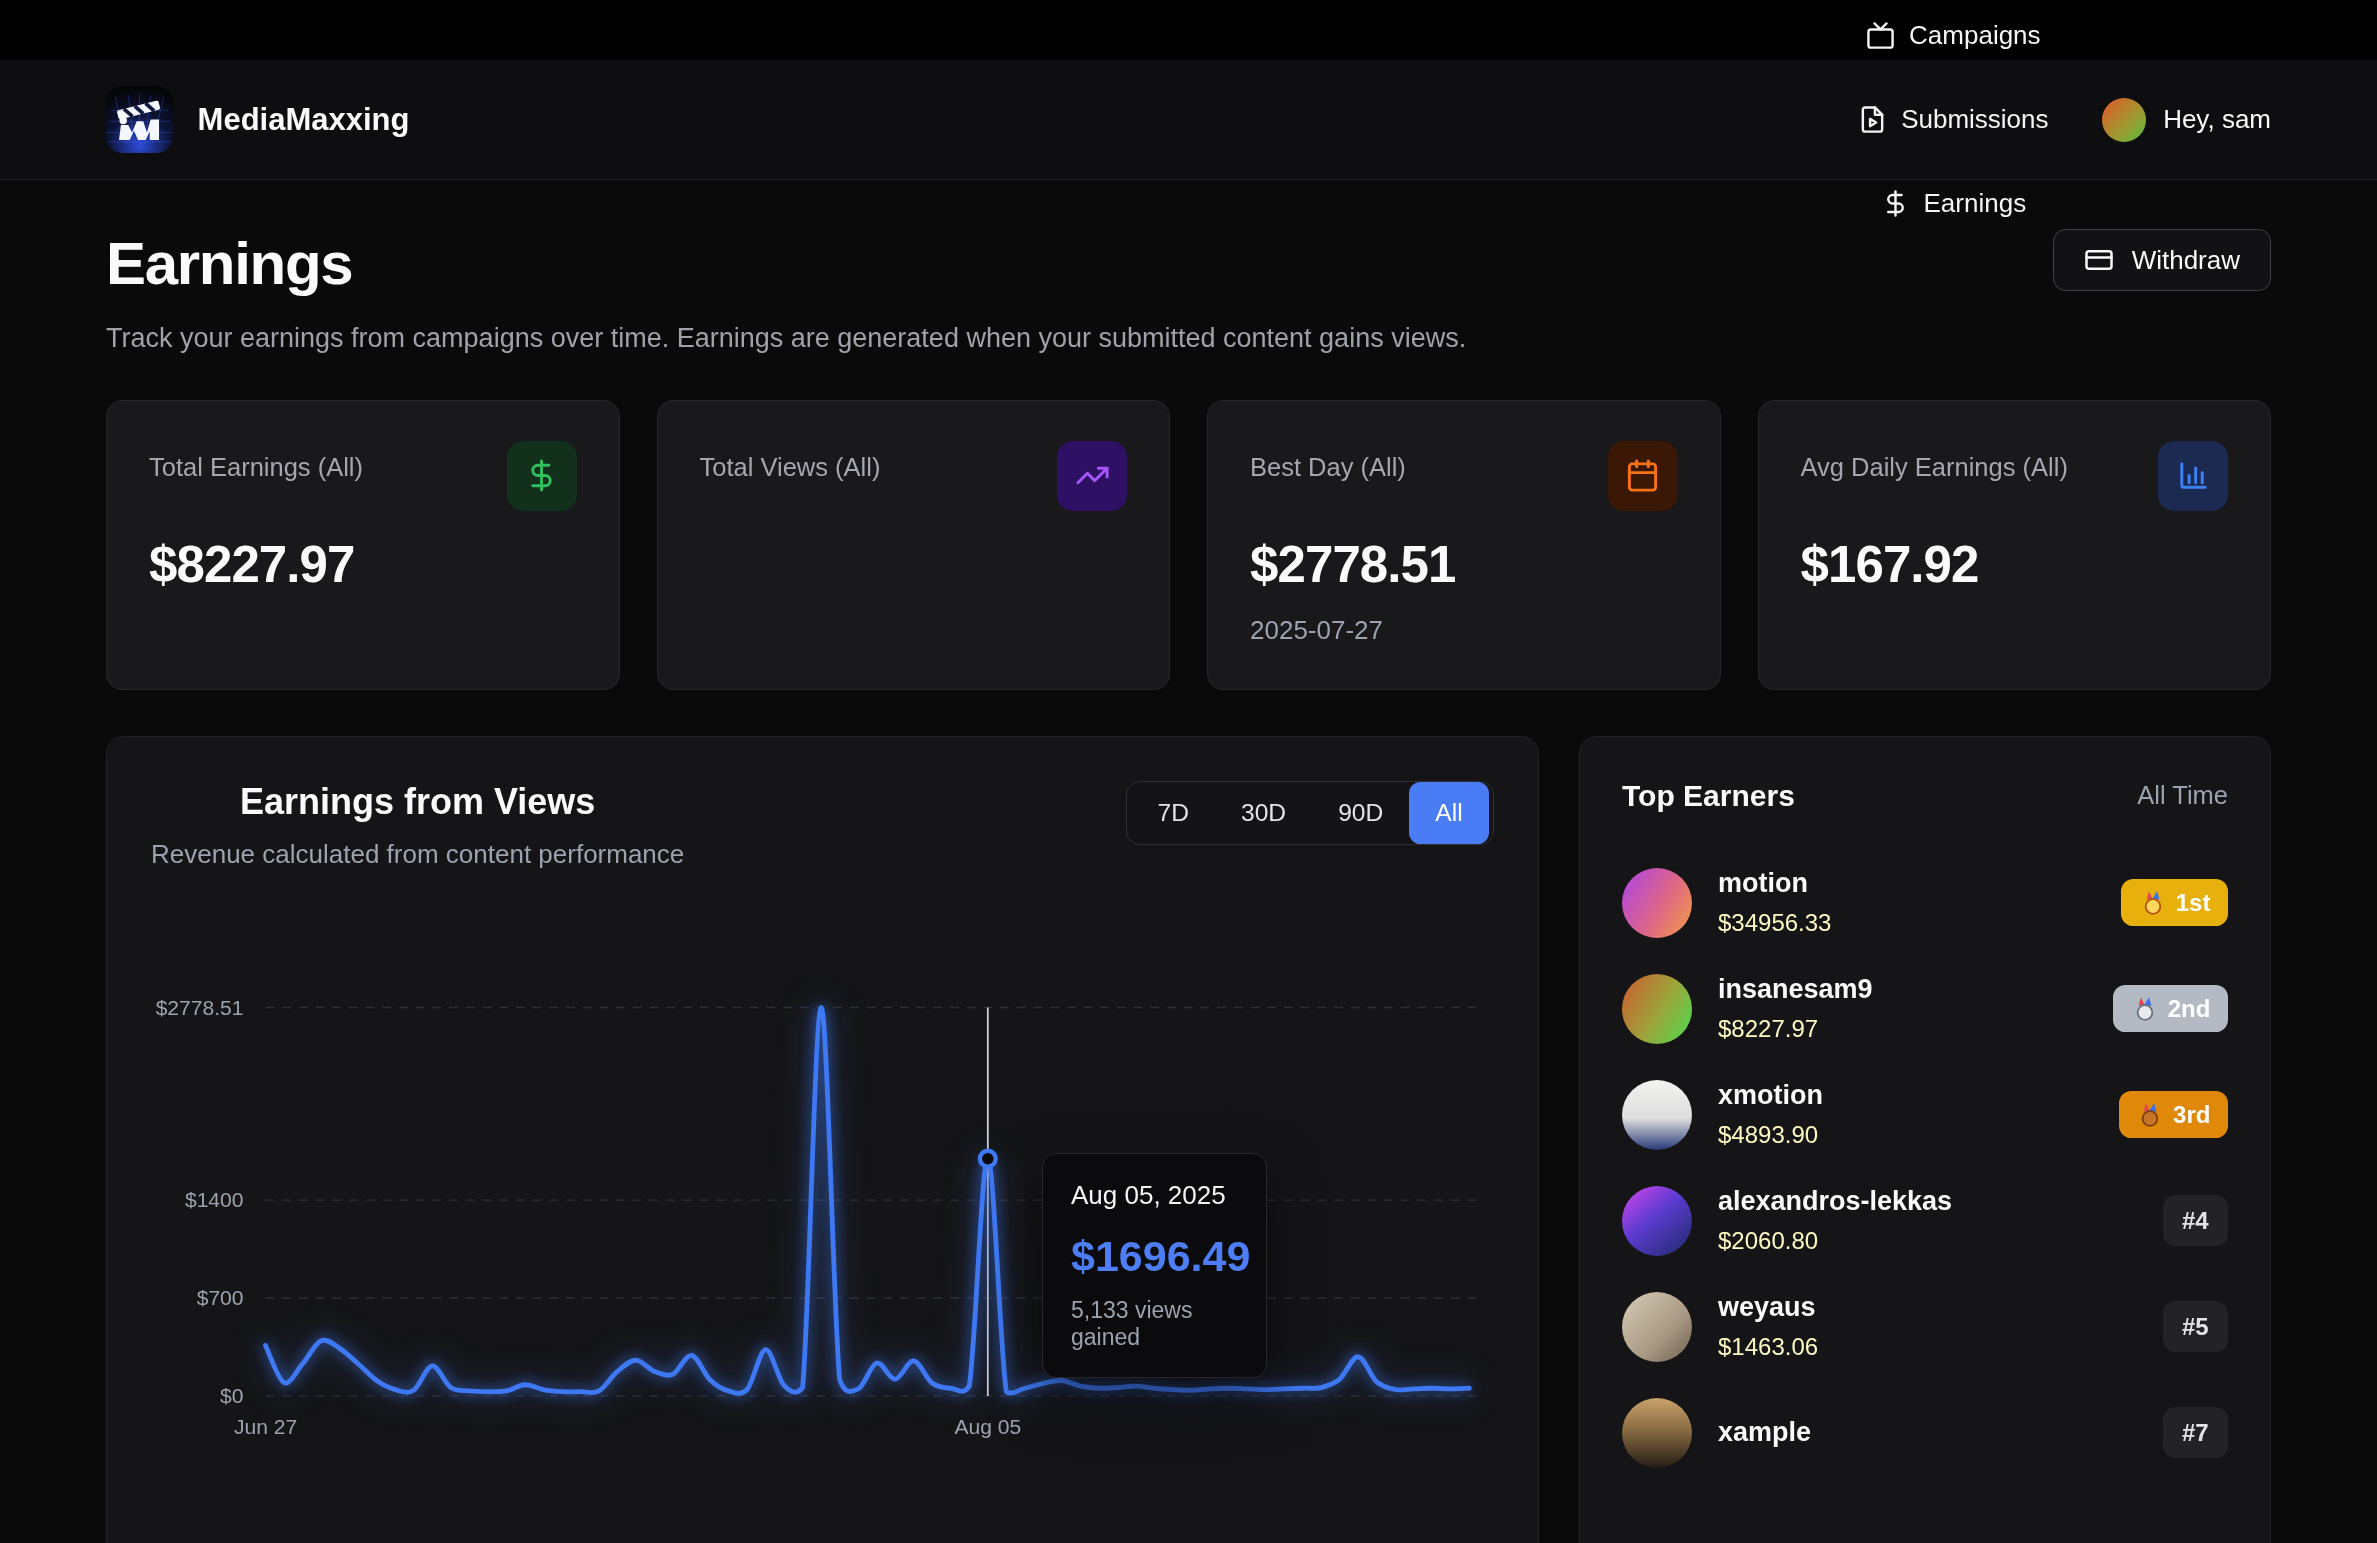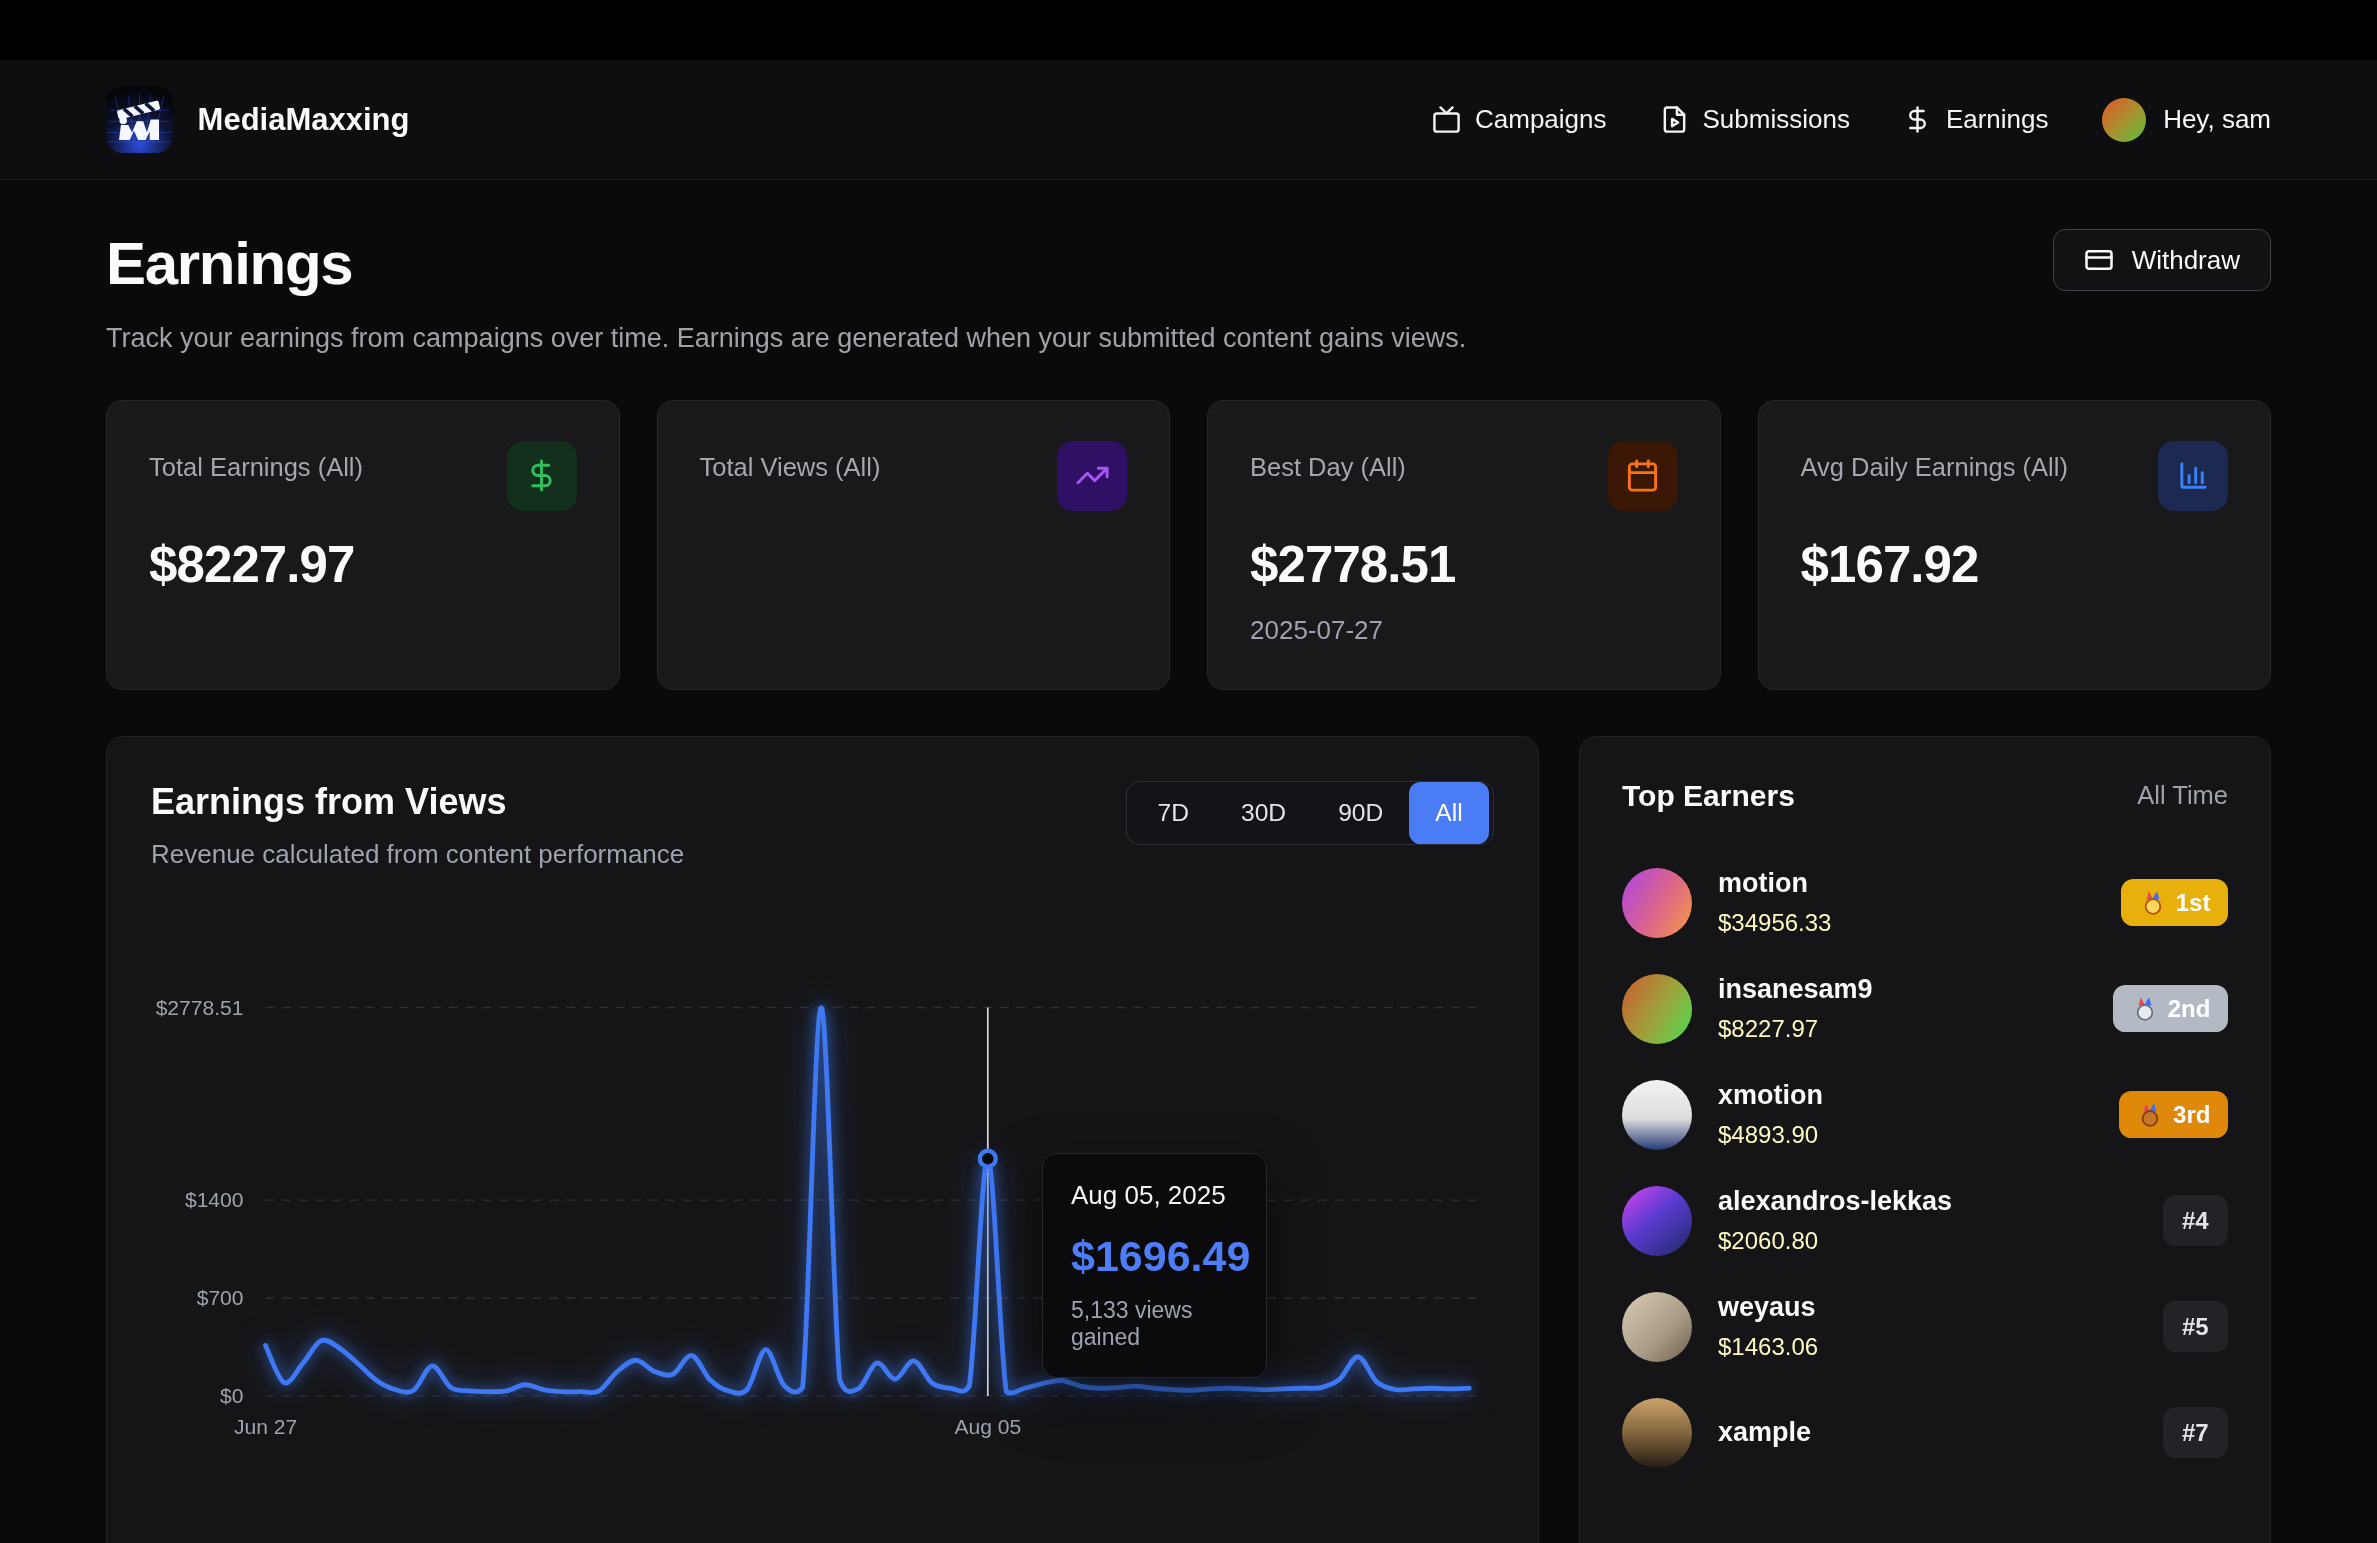--- a/index.html
+++ b/index.html
@@ -37,21 +37,21 @@
     align-items:center; justify-content:center; flex:none; }
   .stat-icon svg { width:35px; height:35px; }
   .stat-value { margin-top:24.6px; font-size:51px; font-weight:800; letter-spacing:-0.9px; }
   .stat-sub { margin-top:21px; font-size:26px; color:#9ca3af; }
 
   .columns { margin-top:46px; display:grid; grid-template-columns:1433px 1fr; gap:40px;
     align-items:start; }
   .panel { background:#151517; border:0.9px solid #232327; border-radius:17.6px; }
   .chart-panel { padding:44px; height:862px; }
   .chart-head { display:flex; justify-content:space-between; align-items:flex-start; }
-  .chart-title { font-size:36px; font-weight:700; }
+  .chart-title { font-size:36px; font-weight:700;text-align:center; }
   .chart-sub { margin-top:16px; font-size:26px; color:#9ca3af; }
   .range-group { display:flex; align-items:center; background:#141418;
     border:0.9px solid #2e3039; border-radius:14px; padding:4.4px; height:64px; }
   .range-btn { height:62px; padding:0 26px; display:flex; align-items:center;
     font-size:24.6px; color:#e4e4e7; background:transparent; border:none; border-radius:11.4px;
     font-family:inherit; cursor:pointer; }
   .range-btn.active { background:#4a7cf5; color:#fff; }
 
   .chart-area { position:relative; margin-top:47px; }
   #chart-svg { display:block; width:1345px; height:536px; }
@@ -119,21 +119,21 @@
           <rect x="12" y="21" width="46" height="10" rx="2" fill="#f5f7ff"></rect>
           <path d="M20 21 l7 10 M32 21 l7 10 M44 21 l7 10" stroke="#10173a" stroke-width="4"></path>
         </g>
         <circle cx="18.5" cy="37" r="4" fill="#f5f7ff"></circle>
         <path d="M14 58 L16 42 L24 42 L28 50 L33 38 L40 38 L44 50 L48 36 L57 36 L57 58 L47 58 L47 49 L42.5 58 L34.5 58 L30 48 L25.5 58 Z" fill="#f5f7ff"></path>
       </svg>
     </span>
     <span>MediaMaxxing</span>
   </div>
   <div class="nav">
-    <nav id="nav-items" style="display:flex;align-items:center;gap:53px;">
+    <nav id="nav-items" style="display:flex;align-items:center;gap:53px;flex-direction:column;">
         <button class="nav-item">
           <span style="display:flex;">
             <svg viewBox="0 0 24 24" fill="none" stroke="currentColor" stroke-width="2" stroke-linecap="round" stroke-linejoin="round">
               <rect x="2" y="7" width="20" height="15" rx="2"></rect>
               <polyline points="17 2 12 7 7 2"></polyline>
             </svg>
           </span>
           <span>Campaigns</span>
         </button>
         <button class="nav-item">

